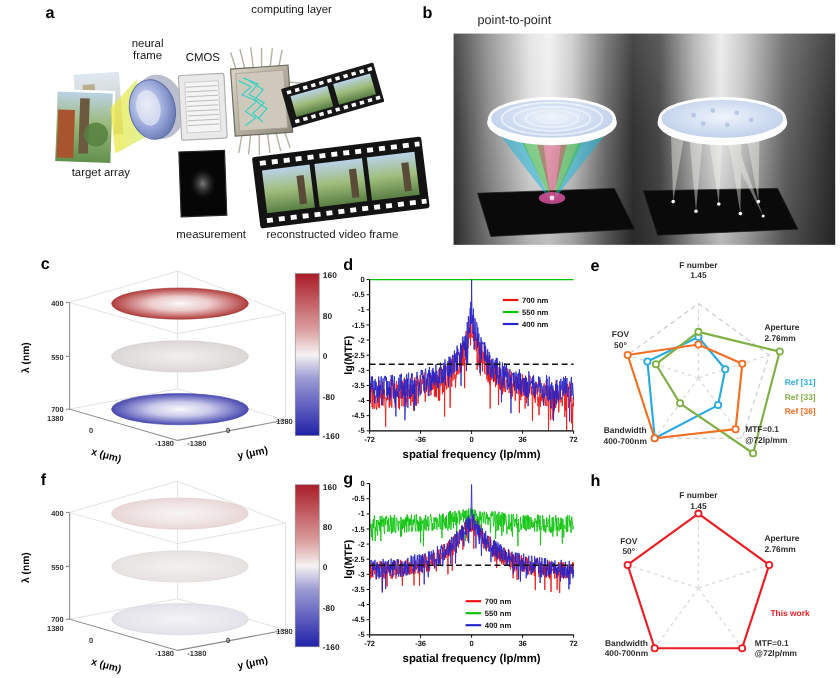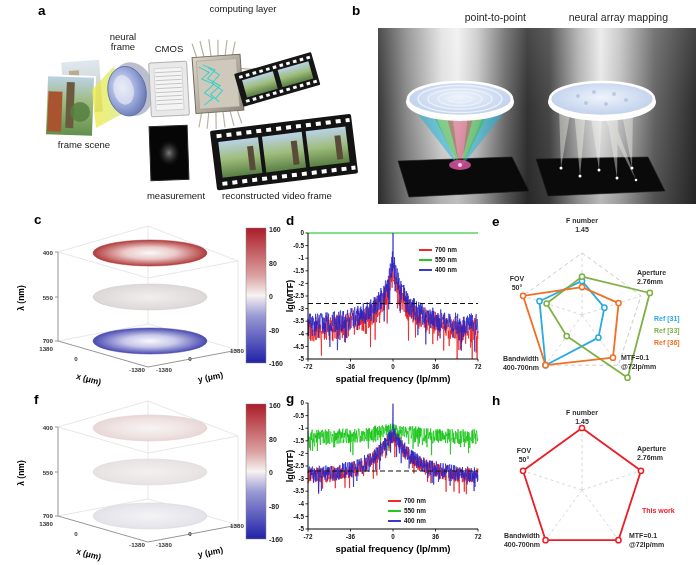--- a/index.html
+++ b/index.html
@@ -3,21 +3,21 @@
 <meta charset="utf-8">
 <style>
   html,body{margin:0;padding:0;background:#fff;}
   #fig{position:relative;width:700px;height:565px;background:#fff;overflow:hidden;
        font-family:"Liberation Sans","DejaVu Sans",sans-serif;}
   #fig svg{position:absolute;overflow:visible;}
   svg text{font-family:"Liberation Sans","DejaVu Sans",sans-serif;}
   .plabel{position:absolute;font-weight:700;font-size:13.5px;color:#000;}
   .alabel{position:absolute;font-size:9.5px;color:#151515;text-align:center;line-height:1.1;}
   .nowrap{white-space:nowrap;}
-  .btitle{position:absolute;font-size:10.5px;color:#262626;text-align:right;}
+  .btitle{position:absolute;font-size:10.5px;color:#262626;text-align:left;}
   #panel-b-box{position:absolute;left:378px;top:28px;width:318px;height:176px;
     background:
       linear-gradient(180deg, rgba(255,255,255,0.10) 0%, rgba(0,0,0,0.02) 45%, rgba(0,0,0,0.22) 100%),
       linear-gradient(90deg,#383838 0%,#8e8e8e 9%,#e3e3e3 20%,#f1f1f1 25%,#cdcdcd 31%,#6e6e6e 40%,#343434 47%,#4a4a4a 54%,#b2b2b2 63%,#ebebeb 70%,#c6c6c6 76%,#676767 87%,#2e2e2e 100%);}
   #panel-b-box svg{left:0;top:0;}
 </style>
 </head>
 <body>
 
 <div id="fig">
@@ -201,26 +201,25 @@
         <rect x="292" y="142" width="6" height="24" fill="#5a4a38"></rect>
         <rect x="308" y="134" width="40" height="36" fill="url(#frameG)"></rect>
         <rect x="336" y="142" width="6" height="24" fill="#5a4a38"></rect>
       </g>
     </g>
   </svg>
 
   <div class="alabel" style="left:98px;top:32px;width:50px">neural frame</div>
   <div class="alabel" style="left:146px;top:44px;width:46px">CMOS</div>
   <div class="alabel nowrap" style="left:188px;top:4px;width:110px">computing layer</div>
-  <div class="alabel nowrap" style="left:48px;top:140px;width:72px">frame scene</div>
+  <div class="alabel nowrap" style="left:48px;top:140px;width:72px">target array</div>
   <div class="alabel nowrap" style="left:138px;top:191px;width:76px">measurement</div>
   <div class="alabel nowrap" style="left:218px;top:191px;width:118px">reconstructed video frame</div>
 
   <div class="btitle" style="left:398px;top:11px;width:128px">point-to-point</div>
-  <div class="btitle" style="left:536px;top:11px;width:132px">neural array mapping</div>
   <div id="panel-b-box">
     <svg width="318" height="176" viewBox="0 0 318 176">
       <defs>
         <radialGradient id="discG" cx="0.5" cy="0.45" r="0.65">
           <stop offset="0" stop-color="#eff4fb"></stop>
             <stop offset="0.55" stop-color="#cfdcf1"></stop>
             <stop offset="1" stop-color="#b7c9e7"></stop>
         </radialGradient>
       </defs>
 

